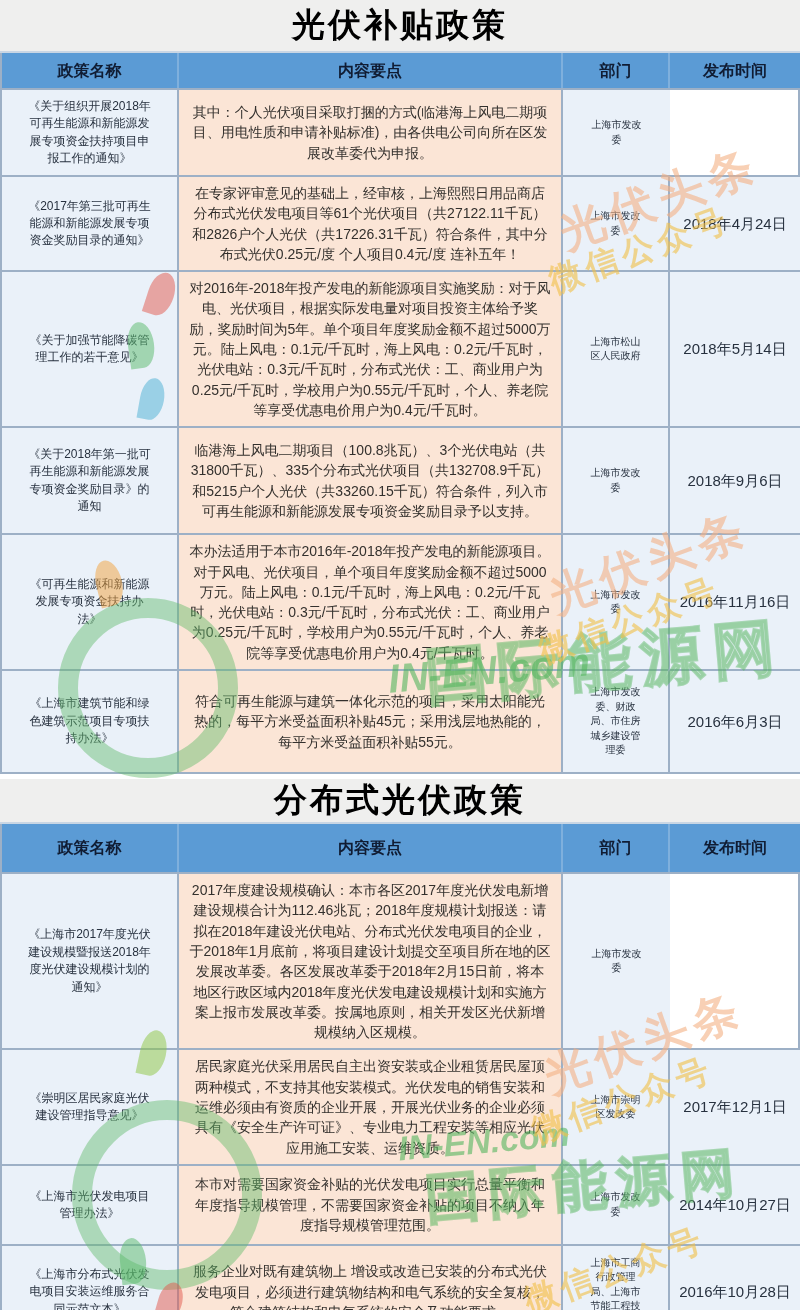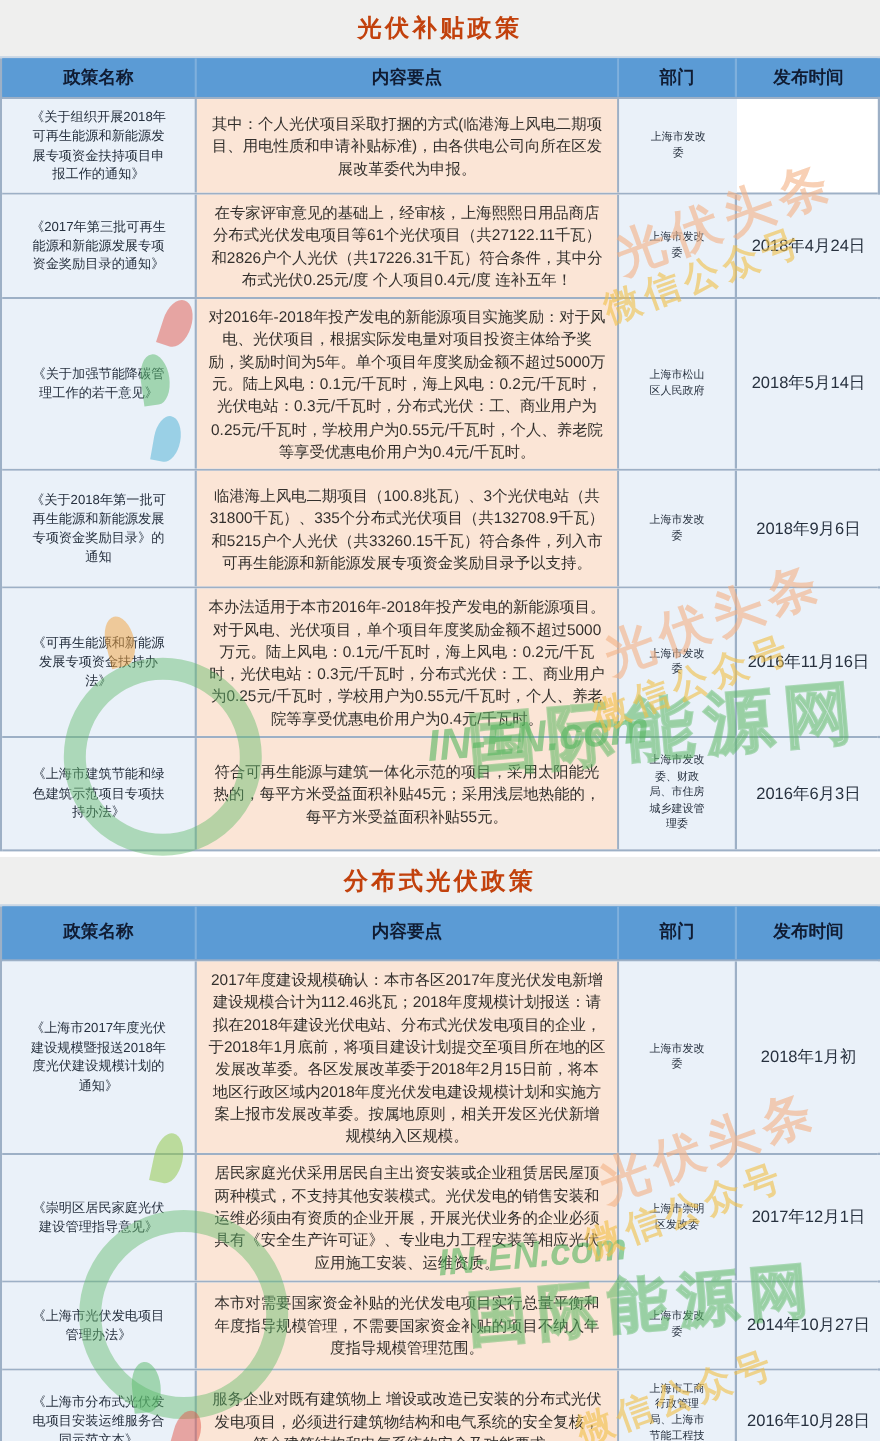--- a/index.html
+++ b/index.html
@@ -4,21 +4,21 @@
 <style>
   * { margin:0; padding:0; box-sizing:border-box; }
   html,body { background:#ffffff; }
   body { font-family:"Liberation Sans","DejaVu Sans",sans-serif; color:#2b2b2b; }
   .page { position:relative; width:800px; height:1310px; overflow:hidden; background:#ffffff; margin:0 auto; }
 
   
   .title-strip { background:#efefee; display:flex; align-items:center; justify-content:center; border-bottom:2px solid #c9d6e4; }
   .title-strip.first { height:53px; }
   .title-strip.second { height:45px; margin-top:5px;text-align:center; }
-  .section-title { color:#c2410c; font-size:22px; font-weight:bold; letter-spacing:3px; }
+  .section-title { color:#000000; font-size:33px; font-weight:bold; letter-spacing:3px; }
 
   
   .ptable { width:800px; border-left:2px solid #9db0c6; border-right:2px solid #9db0c6; }
   .trow { display:grid; grid-template-columns:177px 384px 107px 130px; border-bottom:2px solid #9db0c6; }
   .thead { background:#5b9bd5; }
   .thead .cell { background:#5b9bd5; color:#101c33; font-weight:bold; font-size:16px; border-right:2px solid #7fb0dd; }
   .thead.h1 { height:37px; }
   .thead.h2 { height:50px; }
   .cell { display:flex; align-items:center; justify-content:center; text-align:center; padding:6px 24px; border-right:2px solid #9db0c6; line-height:1.45; }
   .cell:last-child { border-right:none; }
@@ -109,21 +109,20 @@
       <div class="cell">政策名称</div>
       <div class="cell">内容要点</div>
       <div class="cell">部门</div>
       <div class="cell">发布时间</div>
     </div>
 
     <div class="trow" style="min-height:160px">
       <div class="cell c-name">《上海市2017年度光伏建设规模暨报送2018年度光伏建设规模计划的通知》</div>
       <div class="cell c-content">2017年度建设规模确认：本市各区2017年度光伏发电新增建设规模合计为112.46兆瓦；2018年度规模计划报送：请拟在2018年建设光伏电站、分布式光伏发电项目的企业，于2018年1月底前，将项目建设计划提交至项目所在地的区发展改革委。各区发展改革委于2018年2月15日前，将本地区行政区域内2018年度光伏发电建设规模计划和实施方案上报市发展改革委。按属地原则，相关开发区光伏新增规模纳入区规模。</div>
       <div class="cell c-dept">上海市发改委</div>
-      <div class="cell c-date">2018年1月初</div>
     </div>
     <div class="trow" style="min-height:112px">
       <div class="cell c-name">《崇明区居民家庭光伏建设管理指导意见》</div>
       <div class="cell c-content">居民家庭光伏采用居民自主出资安装或企业租赁居民屋顶两种模式，不支持其他安装模式。光伏发电的销售安装和运维必须由有资质的企业开展，开展光伏业务的企业必须具有《安全生产许可证》、专业电力工程安装等相应光伏应用施工安装、运维资质。</div>
       <div class="cell c-dept">上海市崇明区发改委</div>
       <div class="cell c-date">2017年12月1日</div>
     </div>
     <div class="trow" style="min-height:80px">
       <div class="cell c-name">《上海市光伏发电项目管理办法》</div>
       <div class="cell c-content">本市对需要国家资金补贴的光伏发电项目实行总量平衡和年度指导规模管理，不需要国家资金补贴的项目不纳入年度指导规模管理范围。</div>

